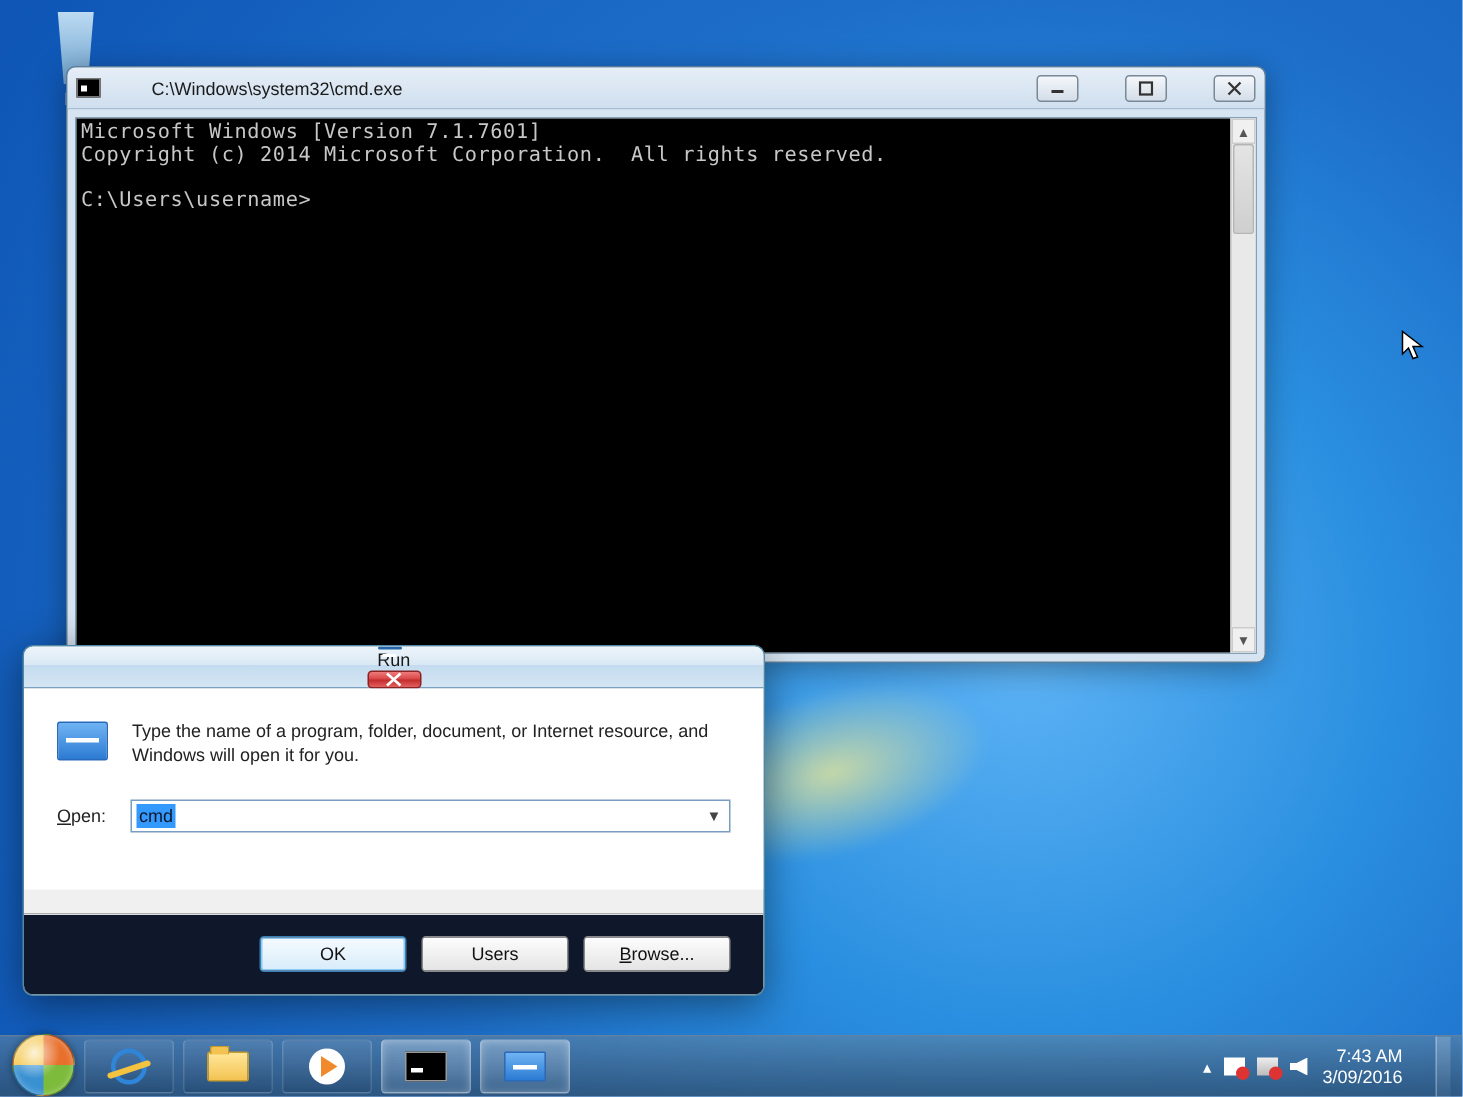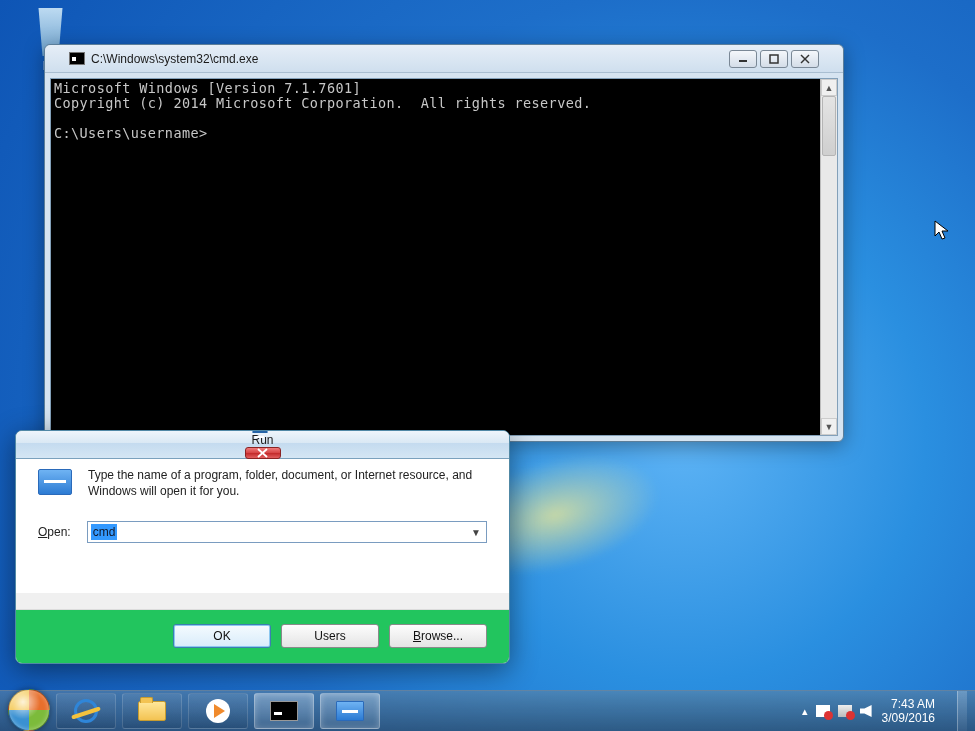--- a/index.html
+++ b/index.html
@@ -18,24 +18,24 @@
   }
   
   .cmd-window {
     position:absolute; left:44px; top:44px; width:800px; height:398px;
     border:1px solid #5c7e99; border-radius:6px;
     background:#d6e4f1;
     box-shadow:0 4px 20px rgba(0,0,0,.35);
     display:flex; flex-direction:column;
   }
   .cmd-titlebar {
-    height:28px; display:flex; align-items:center; padding:0 24px;
+    height:28px; display:flex; align-items:center; padding:0 6px;
     background:linear-gradient(#e6eef7,#cfdfee);
     border-bottom:1px solid #a9bed1; border-radius:6px 6px 0 0;
-    font-size:12px; color:#1a1a1a;
+    font-size:12px; color:#1a1a1a;gap:28px;
   }
   .cmd-icon { width:16px; height:13px; background:#000; border:1px solid #777; margin-right:6px; display:flex; align-items:center; justify-content:flex-start; }
   .cmd-icon::before { content:""; width:4px; height:4px; background:#fff; margin-left:2px; }
   .tb-spacer { flex:1; }
   .win-btn {
     width:28px; height:18px; margin-left:3px;
     border:1px solid #7a8896; border-radius:3px;
     background:linear-gradient(#f4f7fb,#d4dde8);
     display:flex; align-items:center; justify-content:center;
     font-size:11px; color:#3a3a3a; cursor:default;
@@ -66,41 +66,41 @@
     border-bottom:1px solid #7aa1bd;
     display:flex; align-items:center; font-size:12px; color:#1a1a1a;flex-direction:column;
   }
   .run-icon { width:16px; height:12px; margin-right:6px; background:linear-gradient(#5fa9ef,#2f7bd2); border:1px solid #2665a7; border-radius:1px; position:relative; }
   .run-icon::after{ content:""; position:absolute; left:2px; top:4px; width:9px; height:2px; background:#fff; }
   .run-close {
     width:36px; height:18px; border:1px solid #8a2323; border-radius:3px;
     background:linear-gradient(#ef7b7b 0%, #d64545 48%, #c22a2a 52%, #e26060 100%);
     color:#fff; display:flex; align-items:center; justify-content:center; font-size:11px; font-weight:bold; cursor:default;
   }
-  .run-body { flex:1; background:#fff; padding:8px 22px 14px; position:relative; }
+  .run-body { flex:1; background:#fff; padding:20px 22px 14px; position:relative; }
   .run-desc { display:flex; gap:16px; font-size:12px; color:#222; }
   .run-desc .icon {
     width:34px; height:26px; margin-top:2px; flex:0 0 34px;
     background:linear-gradient(#6fb3f3,#2c7bd3);
     border:1px solid #2a6aba; border-radius:2px; position:relative;
   }
   .run-desc .icon::after{ content:""; position:absolute; left:5px; right:5px; top:10px; height:3px; background:#fff; }
   .run-desc p { line-height:16px; }
   .run-open-row { display:flex; align-items:center; margin-top:22px; gap:16px; }
   .run-open-row label { font-size:12px; color:#222; }
   .run-open-row label u { text-decoration:underline; }
   .combo {
     flex:1; height:22px; border:1px solid #7a9cc0;
     background:#fff; display:flex; align-items:center; padding:0 3px;
     position:relative;
   }
   .combo .sel { background:#3399ff; color:#0f172a; font-size:12px; padding:0 2px; line-height:16px; }
   .combo .dd { position:absolute; right:2px; top:2px; bottom:2px; width:16px; display:flex; align-items:center; justify-content:center; color:#444; font-size:10px; }
   .run-btnbar {
-    background:#22c55e; border-top:1px solid #dcdcdc;
+    background:#0f172a; border-top:1px solid #dcdcdc;
     padding:14px 22px 15px;
     display:flex; justify-content:flex-end; gap:10px;margin-top:16px;
   }
   .btn {
     width:98px; height:24px; font-size:12px; color:#111;
     border:1px solid #8a8a8a; border-radius:3px;
     background:linear-gradient(#fdfdfd,#e4e4e4);
     display:flex; align-items:center; justify-content:center; cursor:default;
   }
   .btn.default {

